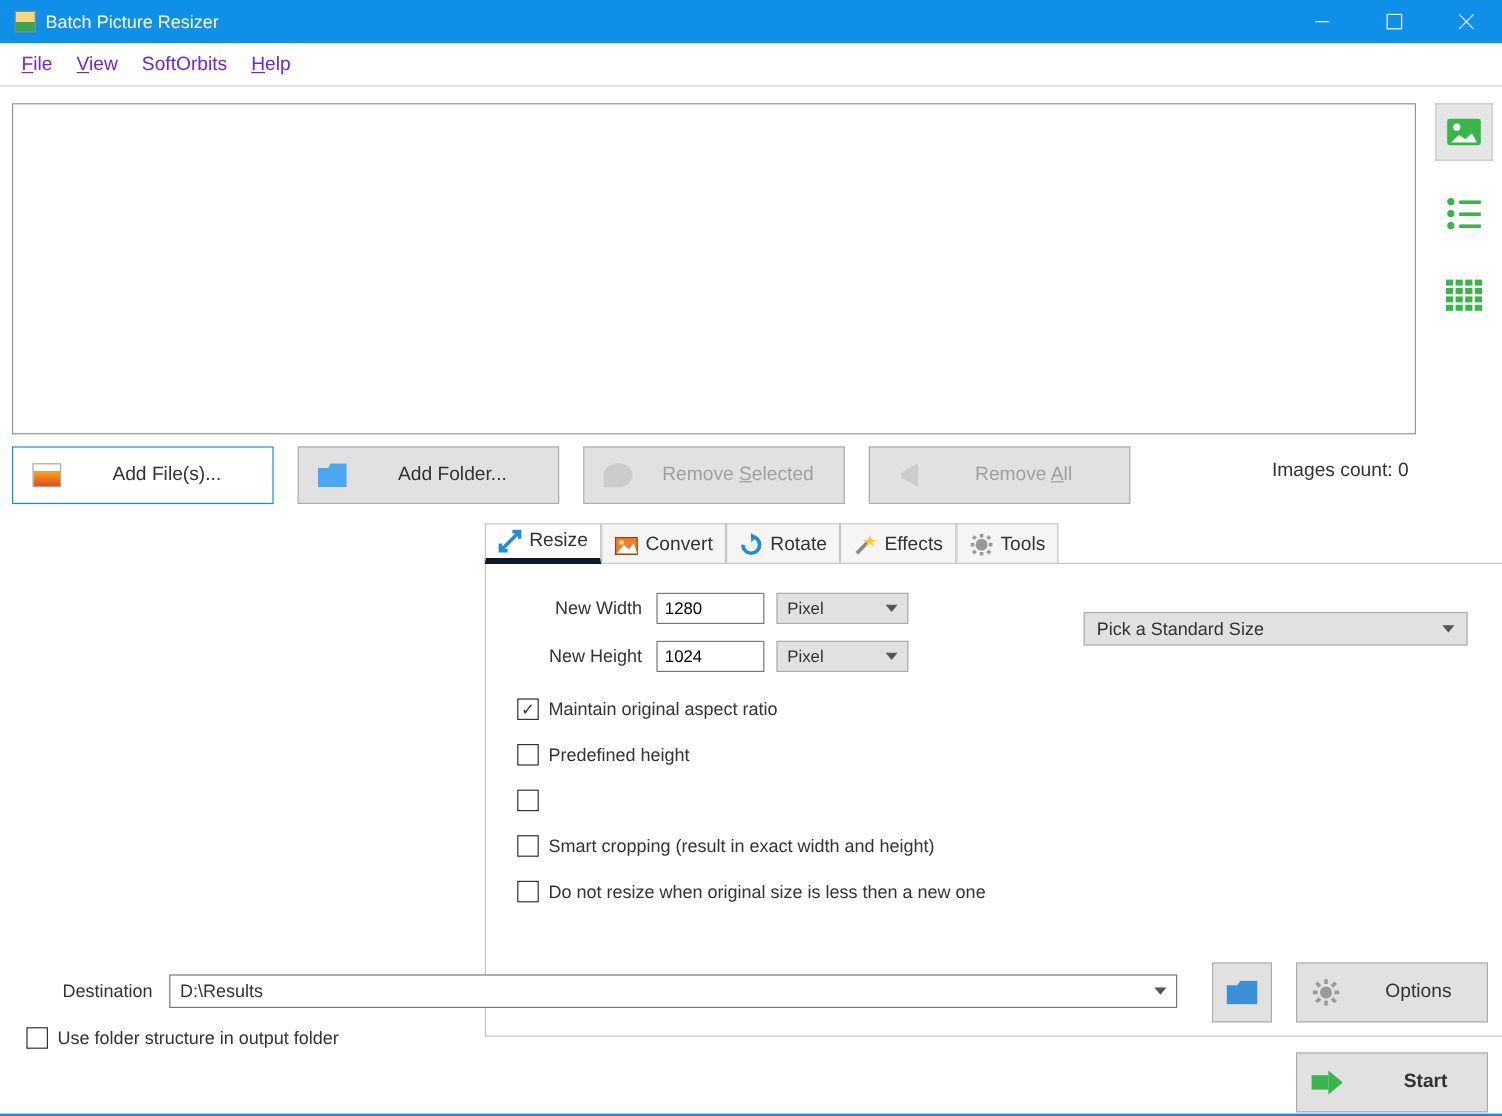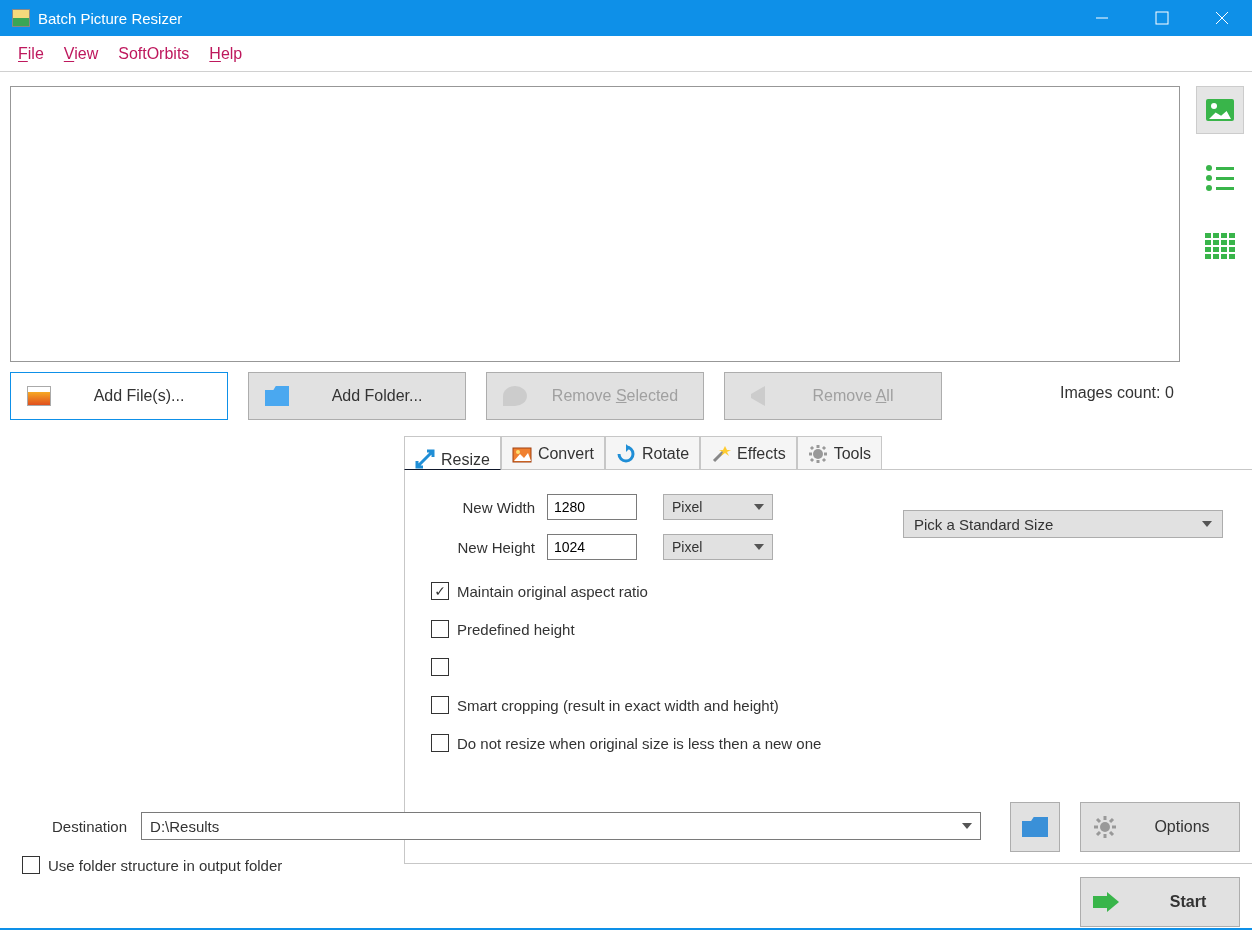--- a/index.html
+++ b/index.html
@@ -32,21 +32,21 @@
   display: flex; align-items: center; justify-content: center;
   color: #fff; font-size: 16px;
 }
 .menubar {
   height: 36px;
   border-bottom: 1px solid #d0d0d0;
   display: flex;
   align-items: center;
   padding: 0 8px;
 }
-.menubar .mitem { padding: 4px 10px; font-size: 16px; color: #be185d; }
+.menubar .mitem { padding: 4px 10px; font-size: 16px; color: #6d28d9; }
 .menubar .mitem u { text-decoration: underline; text-underline-offset: 2px; }
 .body { position: relative; }
 .preview-box {
   position: absolute;
   left: 10px; top: 14px;
   width: 1170px; height: 276px;
   border: 1px solid #979797;
   background: #fff;
 }
 .viewbar {
@@ -116,40 +116,40 @@
   position:absolute; left:404px; top:364px;
   display:flex;
 }
 .tab {
   height:34px; display:flex; align-items:center; gap:6px;
   padding: 0 10px; font-size:16px;
   border:1px solid #c7c7c7; background:#fff;
   margin-right: 0px;
   border-bottom:none;
 }
-.tab.active { border-bottom:1px solid #0f172a; position:relative; z-index:2;align-items:flex-end; }
+.tab.active { border-bottom:5px solid #0f172a; position:relative; z-index:2; }
 .tab:not(.active) { background:#f5f5f5; }
 .tabicon { width:20px; height:20px; display:flex; align-items:center; justify-content:center; }
 .ti-resize svg, .ti-conv svg, .ti-rot svg, .ti-eff svg, .ti-tools svg { width:20px; height:20px; }
 .tab-panel {
   position:absolute; left:404px; top:397px;
   width: 864px; height: 395px;
   border:1px solid #c7c7c7;
   background:#fff;
   padding: 24px 20px;
 }
 .row { display:flex; align-items:center; margin-bottom:14px; }
 .row label.fl { width:110px; text-align:right; font-size:15px; margin-right:12px; }
 .row input[type=text] {
   width:90px; height:26px; border:1px solid #7a7a7a; padding:2px 6px; font-size:14px;
 }
 .row .select {
   width:110px; height:26px; border:1px solid #adadad;
   background:#e1e1e1;
-  margin-left:26px;
+  margin-left:10px;
   display:flex; align-items:center; justify-content:space-between;
   padding:0 8px; font-size:14px;
 }
 .chev { width:0;height:0;border-left:5px solid transparent;border-right:5px solid transparent;border-top:6px solid #555; }
 .pick-select {
   position:absolute; right: 44px; top: 40px;
   width:320px; height:28px; border:1px solid #adadad; background:#e1e1e1;
   display:flex; align-items:center; justify-content:space-between;
   padding:0 10px; font-size:15px;
 }

